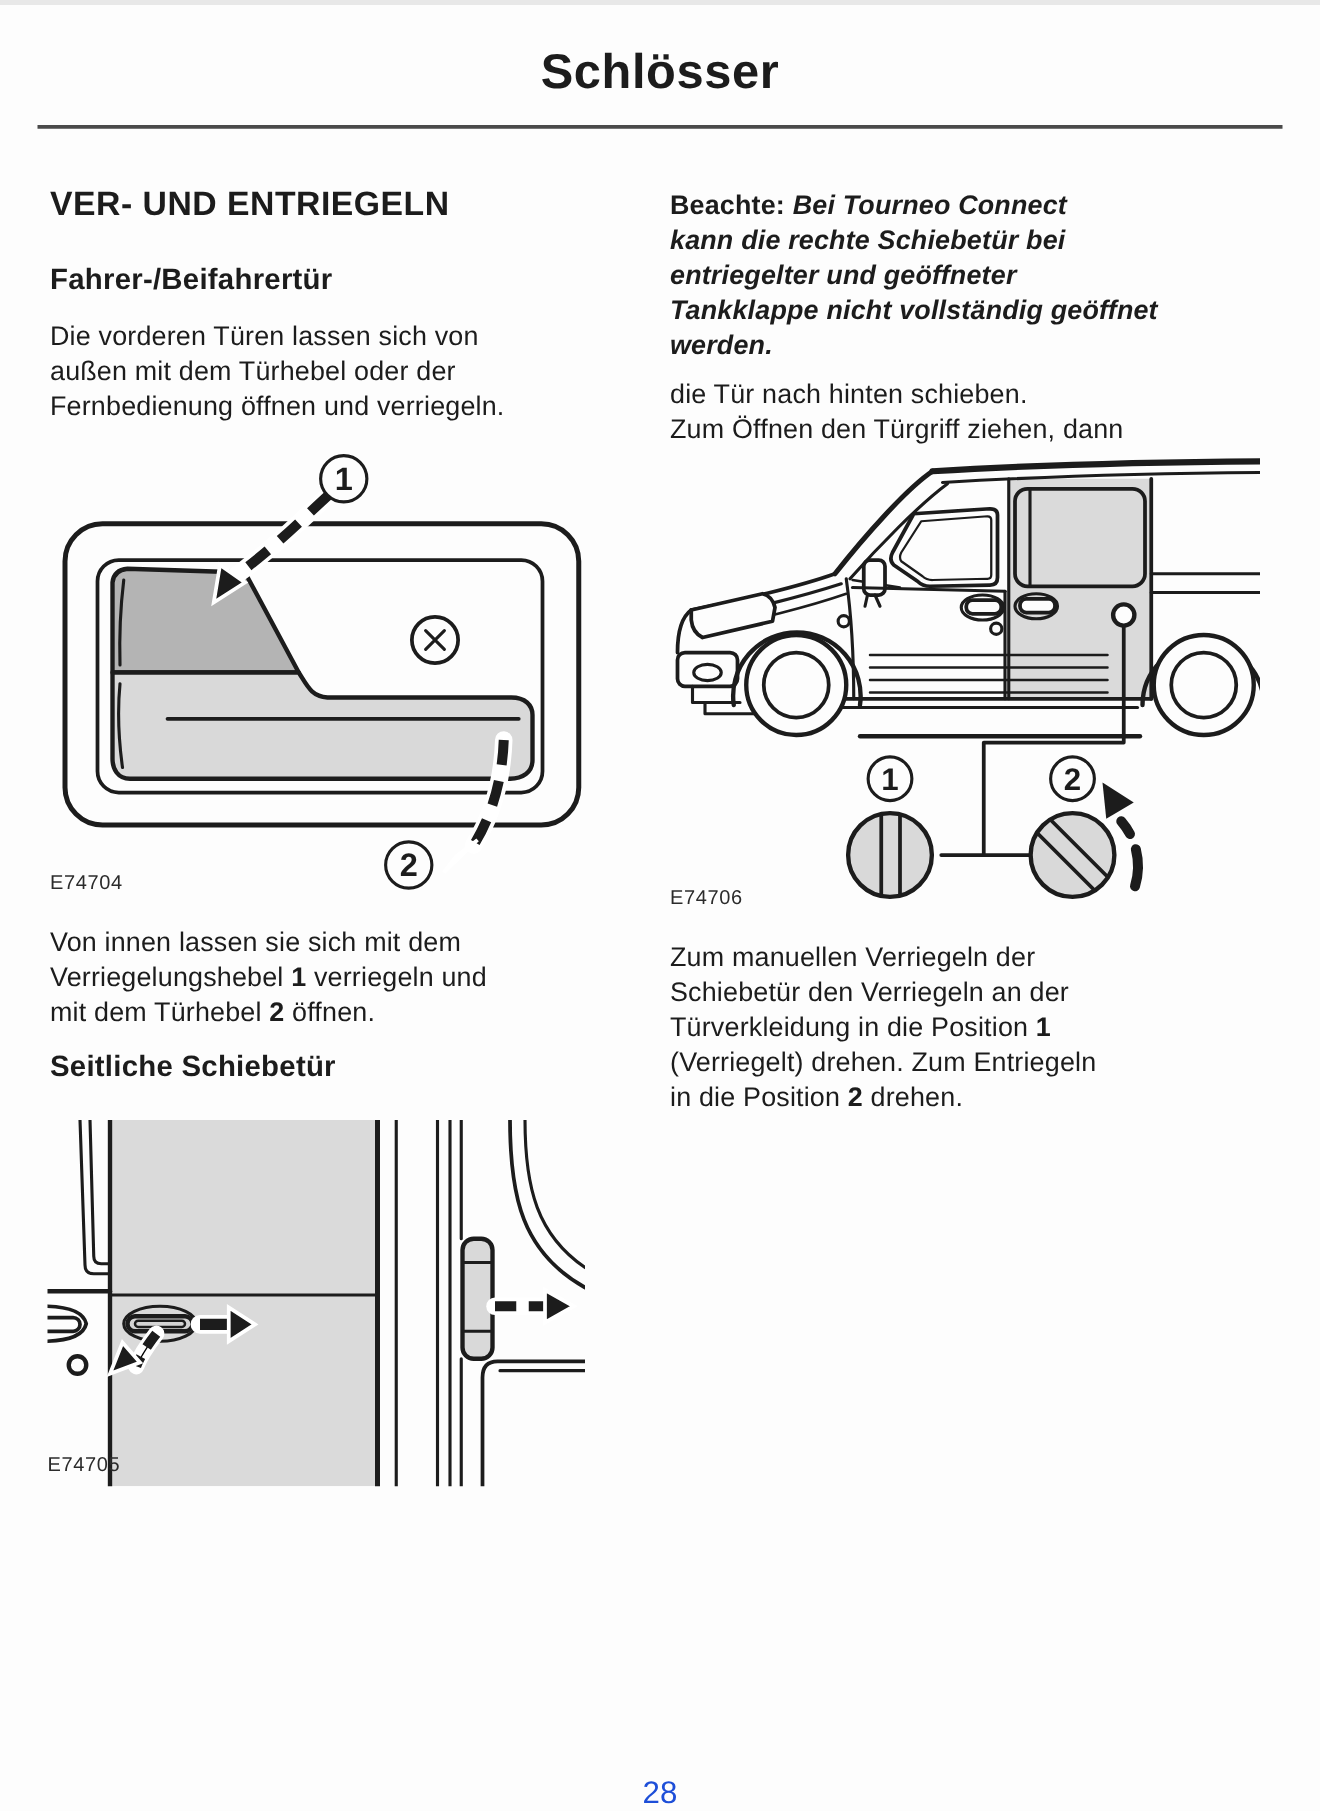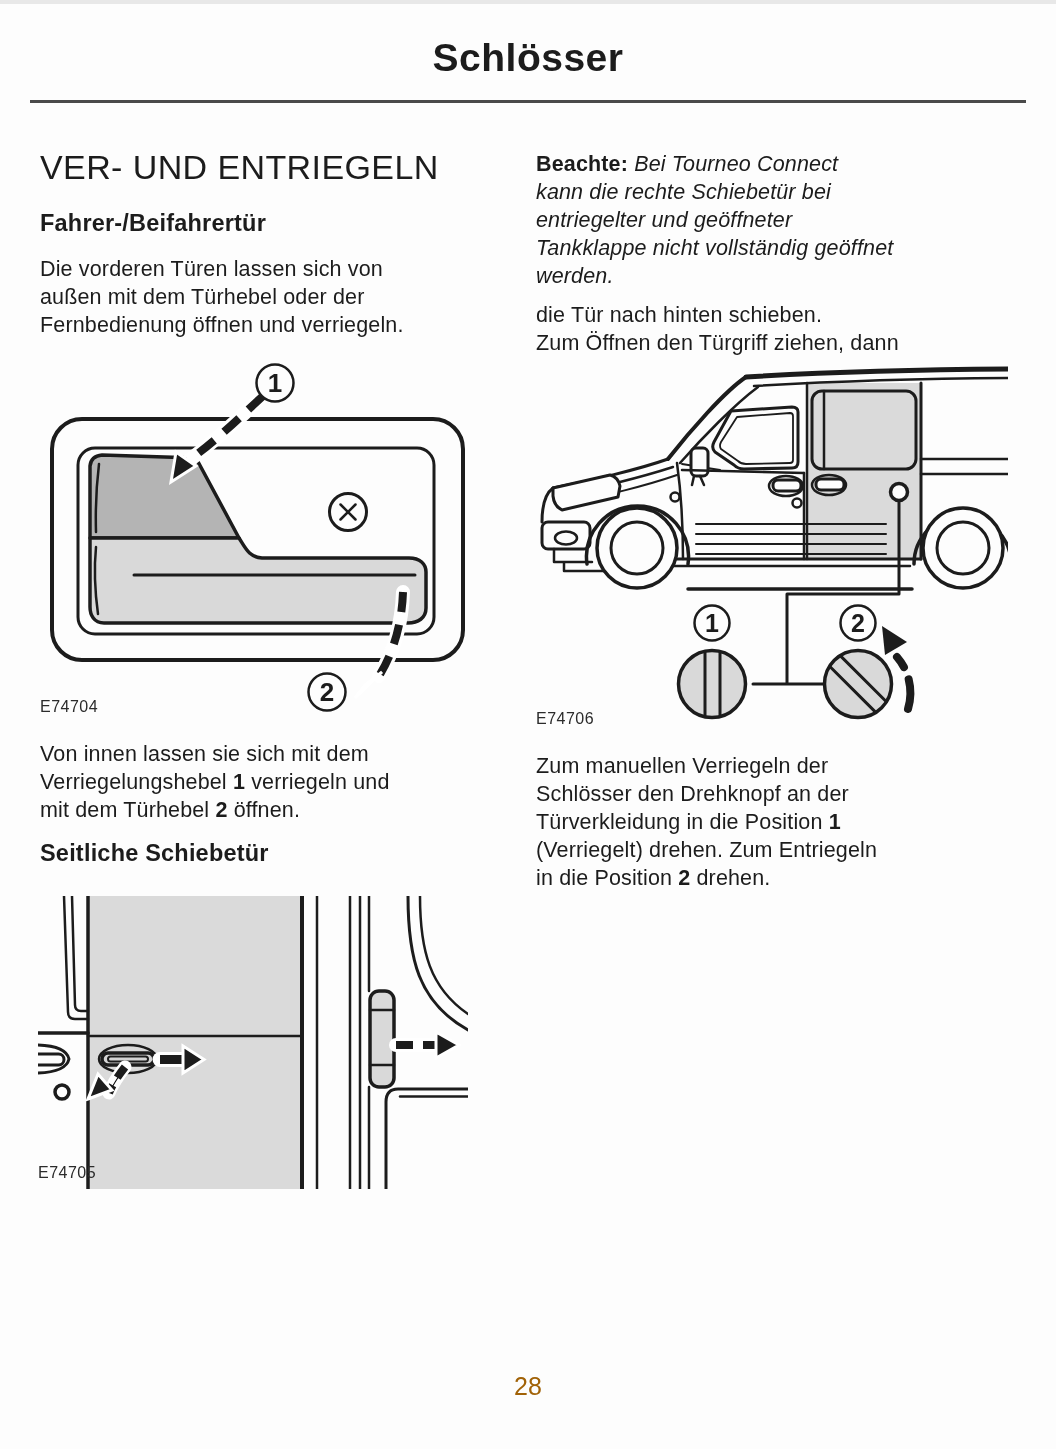--- a/index.html
+++ b/index.html
@@ -5,27 +5,27 @@
   html,body{margin:0;padding:0;background:#e8e8e8;}
   .page{
     position:relative;width:1056px;height:1449px;background:#fdfdfd;
     font-family:"Liberation Sans",sans-serif;color:#1c1c1c;overflow:hidden;
     margin:4px auto;
   }
   .abs{position:absolute;}
   .title{top:32px;left:0;width:100%;text-align:center;
     font-size:39px;font-weight:bold;letter-spacing:.5px;}
   .rule{top:96px;left:30px;width:996px;height:3px;background:#4a4a4a;}
-  .h1{font-size:34px;font-weight:normal;letter-spacing:.4px;}
+  .h1{font-size:27px;font-weight:bold;letter-spacing:.4px;}
   .h2{font-size:23.5px;font-weight:bold;letter-spacing:.2px;}
   .body-line{font-size:21.5px;line-height:28px;letter-spacing:.15px;white-space:nowrap;}
-  .it{font-style:italic;}
+  .it{font-style:italic;font-weight:bold;}
   .b{font-weight:bold;}
   .figlabel{font-size:16px;color:#2b2b2b;letter-spacing:.5px;}
-  .pagenum{top:1368px;left:0;width:100%;text-align:center;font-size:25px;color:#a16207;}
+  .pagenum{top:1416px;left:0;width:100%;text-align:center;font-size:25px;color:#1d4ed8;}
   svg{display:block;}
   svg text.co{font-family:"Liberation Sans",sans-serif;font-weight:bold;fill:#1c1c1c;text-anchor:middle;}
   svg .ln{stroke:#1c1c1c;fill:none;stroke-linecap:round;stroke-linejoin:round;}
 </style>
 </head>
 <body>
 
 <div class="page">
 
   <div class="abs title">Schlösser</div>
@@ -211,21 +211,21 @@
       <g>
         <circle cx="328" cy="257" r="17.5" fill="#fdfdfd" stroke="#1c1c1c" stroke-width="2.5"></circle>
         <text class="co" x="328" y="266" font-size="25">2</text>
       </g>
     </svg>
   </div>
   <div class="abs figlabel" style="left:536px;top:706px;">E74706</div>
 
   <div class="abs" style="left:536px;top:748px;">
     <div class="body-line">Zum manuellen Verriegeln der</div>
-    <div class="body-line">Schlösser den Drehknopf an der</div>
+    <div class="body-line">Schiebetür den Verriegeln an der</div>
     <div class="body-line"><span>Türverkleidung in die Position </span><span class="b">1</span></div>
     <div class="body-line">(Verriegelt) drehen. Zum Entriegeln</div>
     <div class="body-line"><span>in die Position </span><span class="b">2</span><span> drehen.</span></div>
   </div>
 
   <div class="abs pagenum">28</div>
 
 </div>
 
 </body></html>

